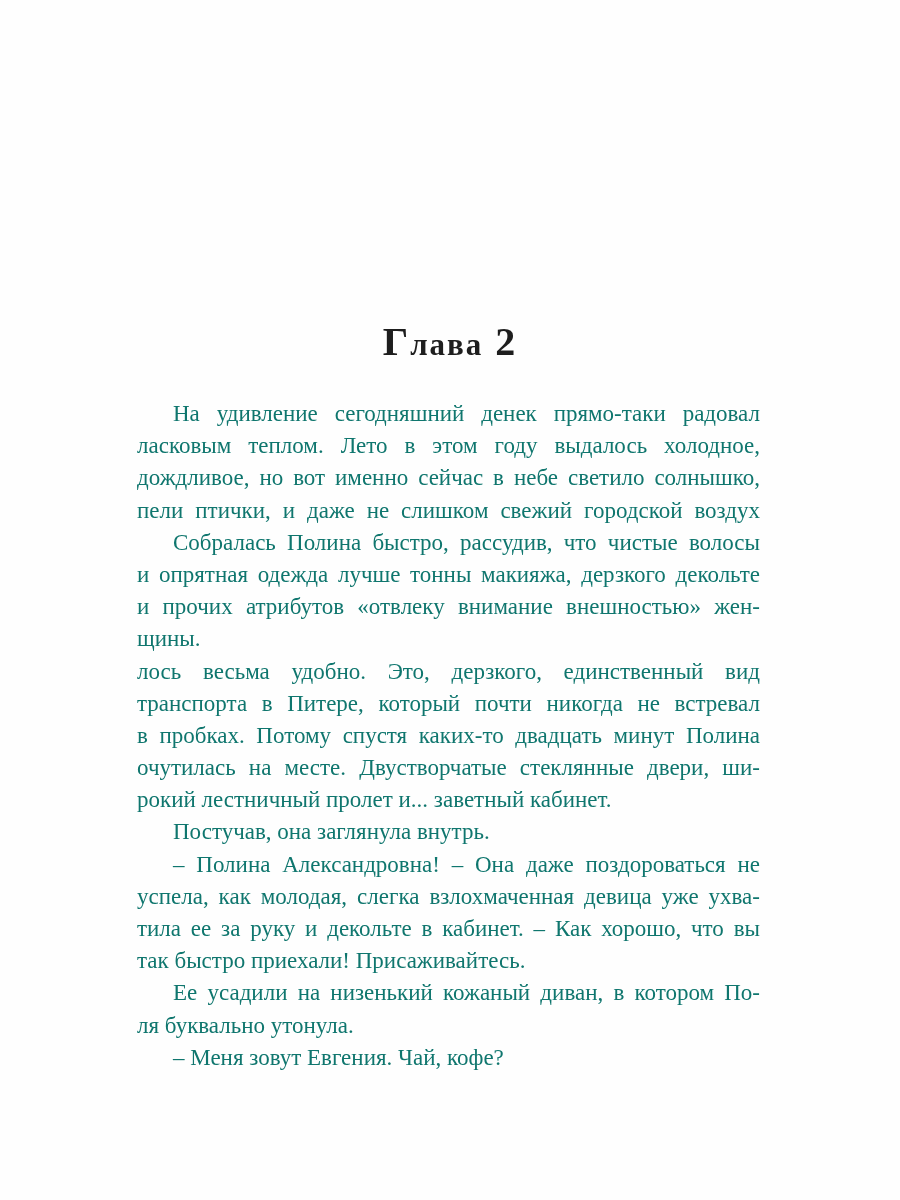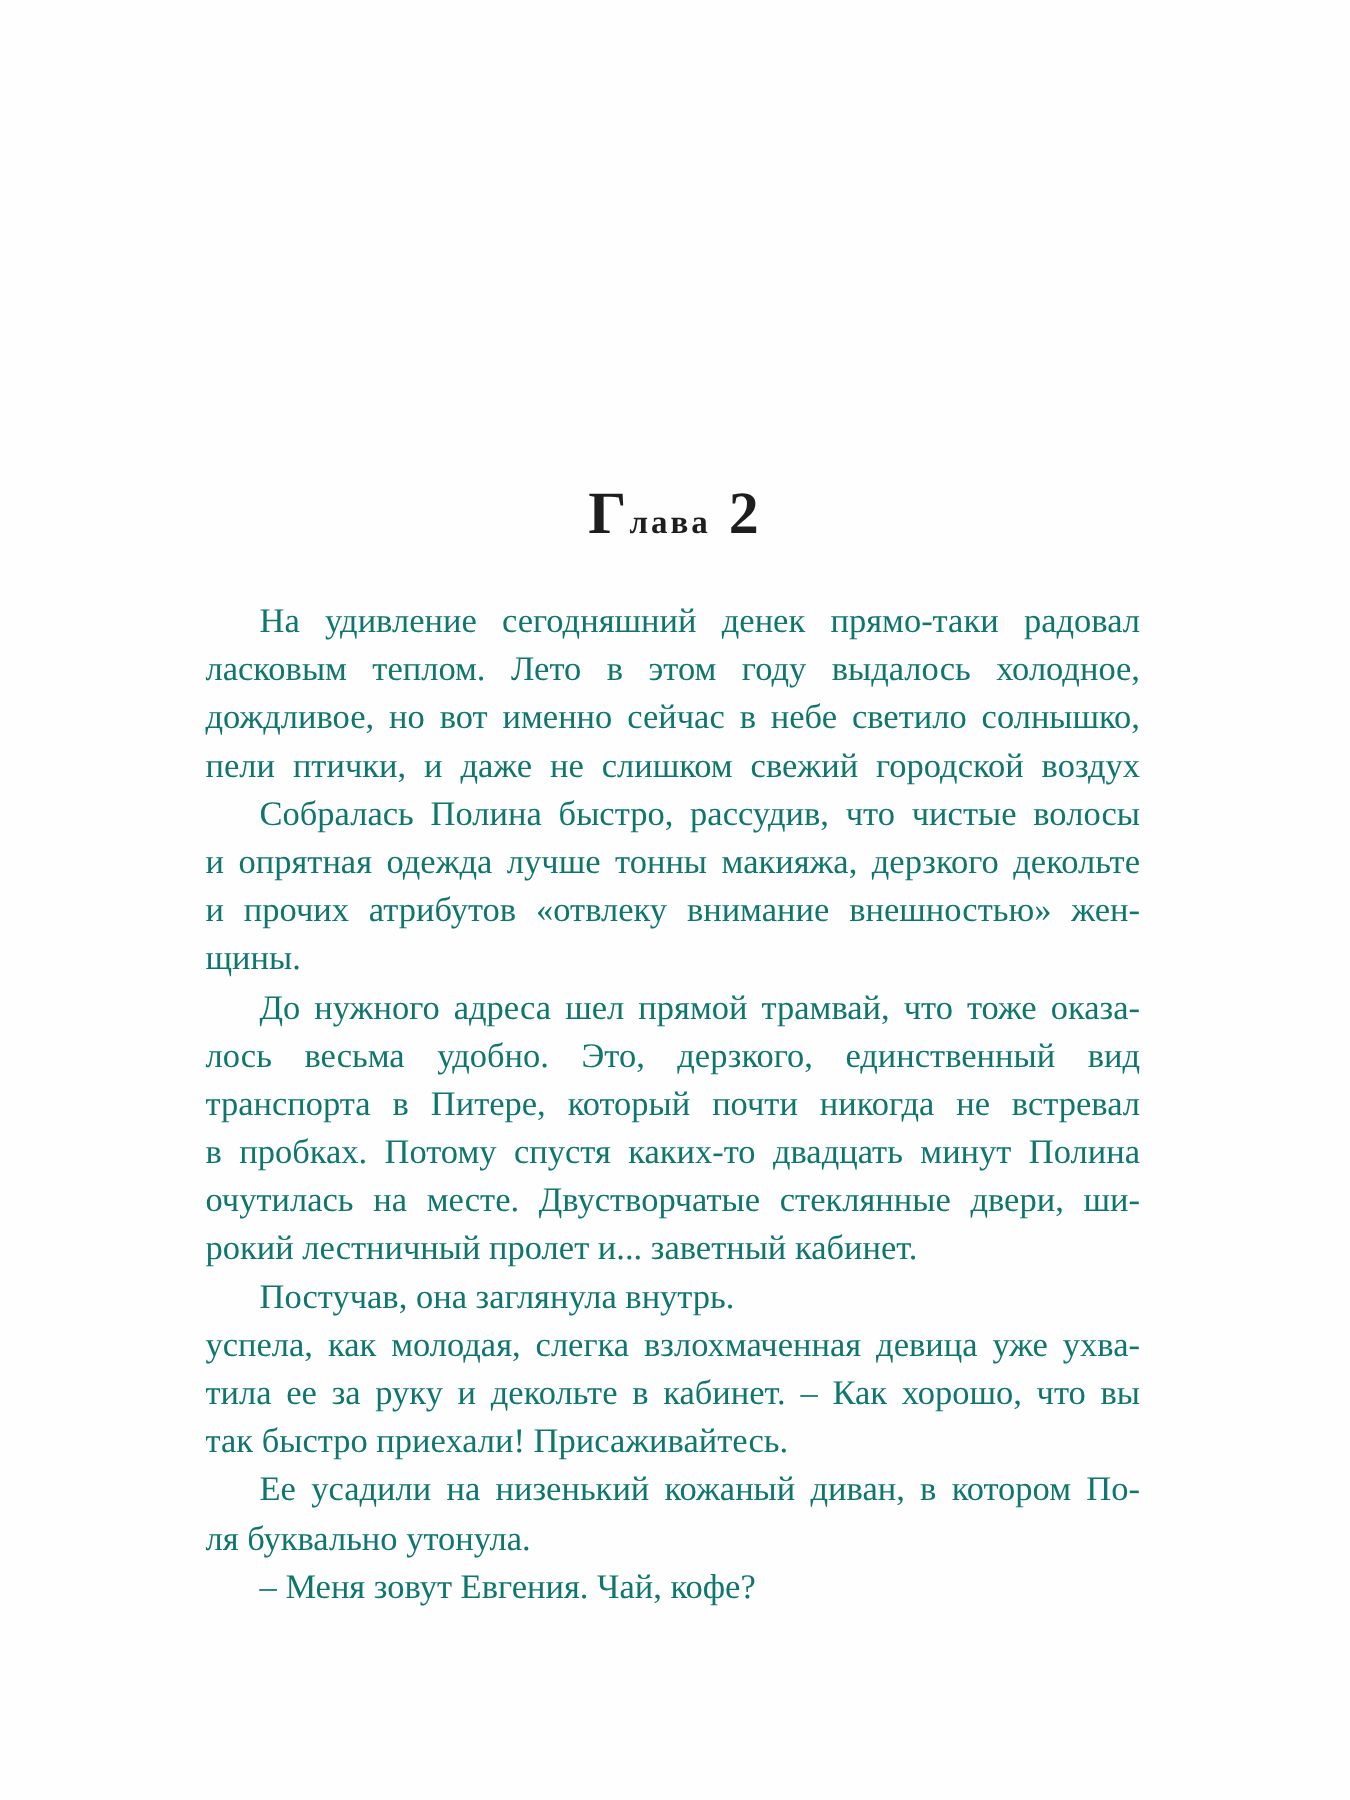--- a/index.html
+++ b/index.html
@@ -5,21 +5,21 @@
     html, body { margin: 0; padding: 0; background: #ffffff; }
     body { width: 900px; height: 1200px; position: relative; overflow: hidden; }
     .page { position: absolute; left: 0; top: 0; width: 900px; height: 1200px; background: #fefefe; }
     .chapter-title {
       position: absolute; left: 0; width: 900px; top: 318px;
       text-align: center;
       font-family: "Liberation Serif", "DejaVu Serif", serif;
       font-weight: bold; font-size: 40px; letter-spacing: 2px;
       color: #1e1e1e;
     }
-    .chapter-title .small-caps { font-size: 22px; letter-spacing: 2px; }
+    .chapter-title .small-caps { font-size: 31px; letter-spacing: 2px; }
     .body-text {
       position: absolute; left: 137px; top: 398px; width: 623px;
       font-family: "Liberation Serif", "DejaVu Serif", serif;
       font-size: 23px; color: #0f766e;
     }
     .line {
       height: 32.2px; line-height: 32.2px; white-space: nowrap;
       text-align: justify; text-align-last: justify;
     }
     .line.last { text-align-last: left; }
@@ -36,27 +36,27 @@
 
   <div class="body-text" id="body-text">
       <div class="line indent">На удивление сегодняшний денек прямо-таки радовал</div>
       <div class="line">ласковым теплом. Лето в этом году выдалось холодное,</div>
       <div class="line">дождливое, но вот именно сейчас в небе светило солнышко,</div>
       <div class="line">пели птички, и даже не слишком свежий городской воздух</div>
       <div class="line indent">Собралась Полина быстро, рассудив, что чистые волосы</div>
       <div class="line">и опрятная одежда лучше тонны макияжа, дерзкого декольте</div>
       <div class="line">и прочих атрибутов «отвлеку внимание внешностью» жен-</div>
       <div class="line last">щины.</div>
-      <div class="line indent">До нужного адреса шел прямой трамвай, что тоже оказа-</div>
       <div class="line">лось весьма удобно. Это, дерзкого, единственный вид</div>
       <div class="line">транспорта в Питере, который почти никогда не встревал</div>
       <div class="line">в пробках. Потому спустя каких-то двадцать минут Полина</div>
       <div class="line">очутилась на месте. Двустворчатые стеклянные двери, ши-</div>
       <div class="line last">рокий лестничный пролет и... заветный кабинет.</div>
       <div class="line indent last">Постучав, она заглянула внутрь.</div>
+      <div class="line indent">– Полина Александровна! – Она даже поздороваться не</div>
       <div class="line">успела, как молодая, слегка взлохмаченная девица уже ухва-</div>
       <div class="line">тила ее за руку и декольте в кабинет. – Как хорошо, что вы</div>
       <div class="line last">так быстро приехали! Присаживайтесь.</div>
       <div class="line indent">Ее усадили на низенький кожаный диван, в котором По-</div>
       <div class="line last">ля буквально утонула.</div>
       <div class="line indent last">– Меня зовут Евгения. Чай, кофе?</div>
     </div>
 </div>
 
 </body></html>

